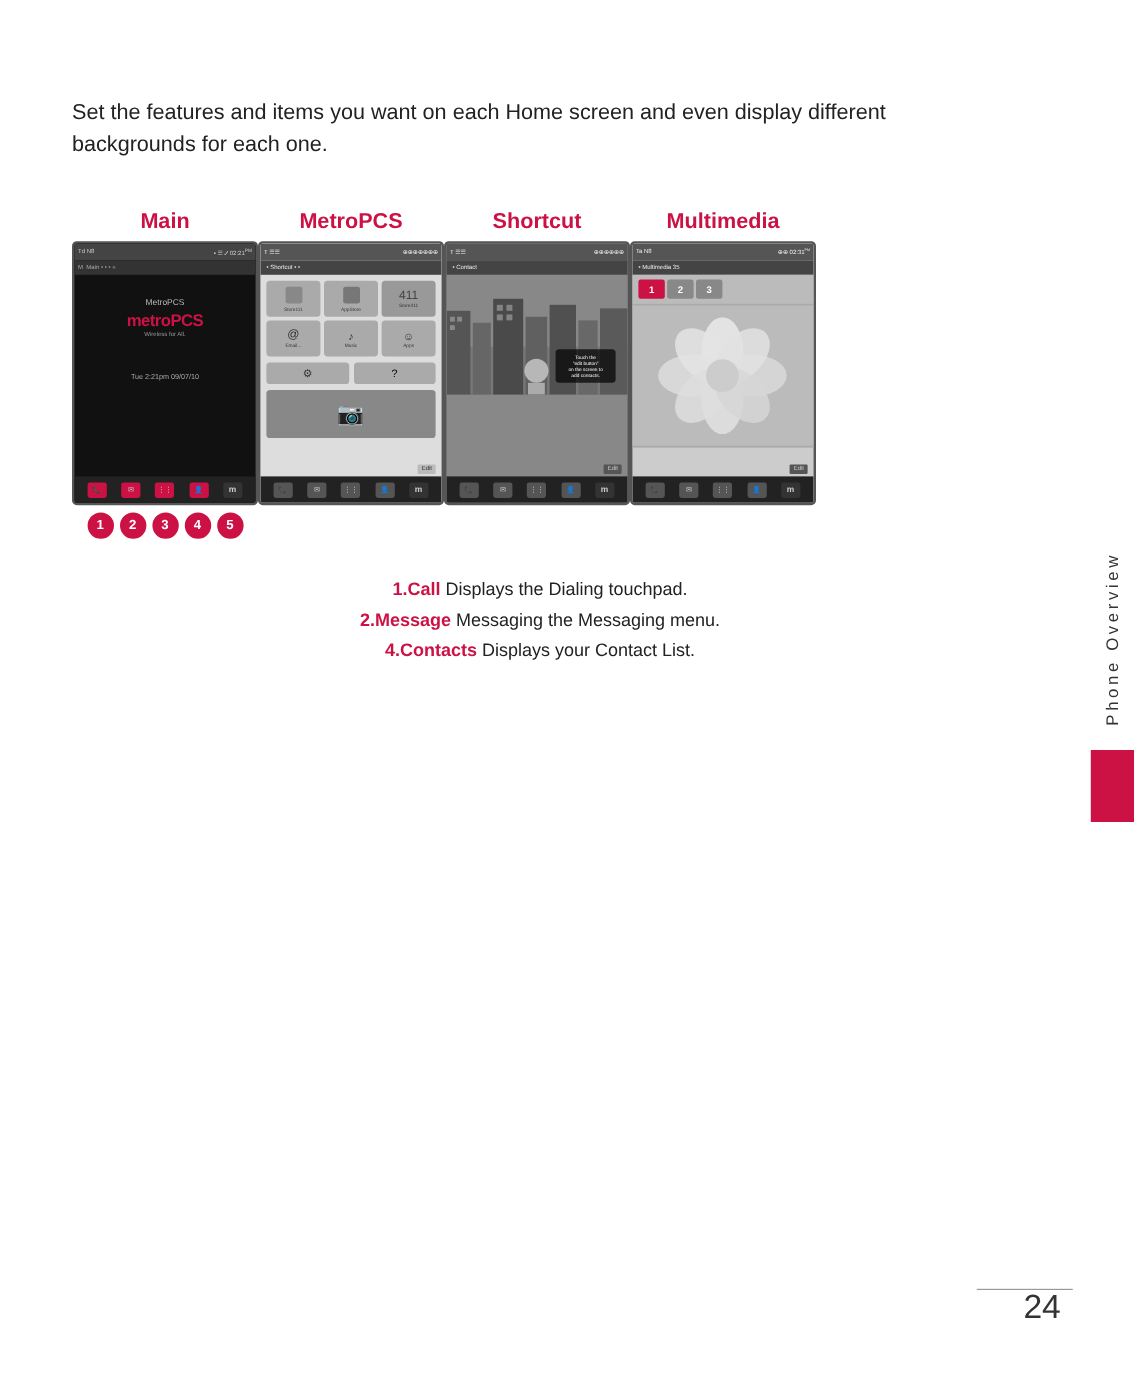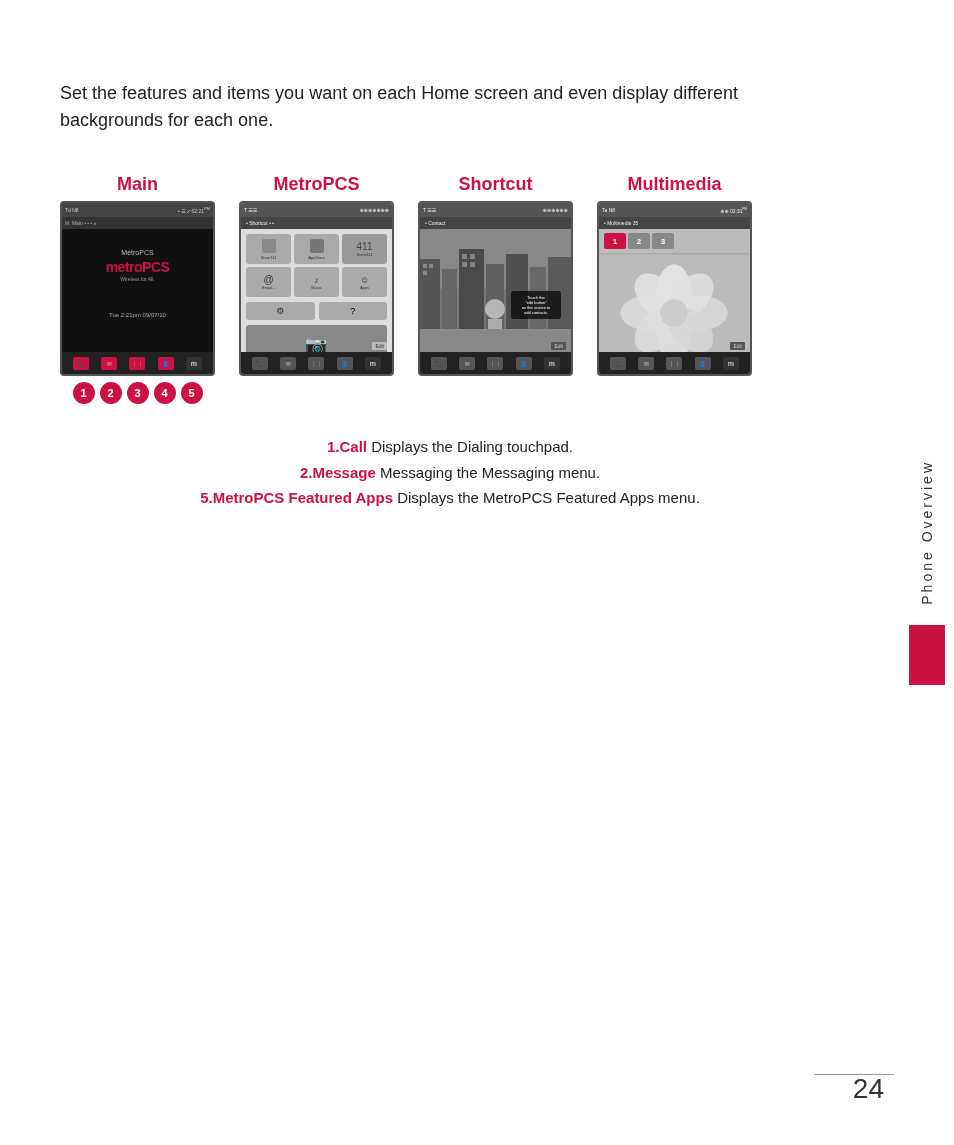--- a/index.html
+++ b/index.html
@@ -25,42 +25,42 @@
     .intro-text {
       font-size: 18px;
       line-height: 1.5;
       color: #222;
       margin-bottom: 40px;
       font-weight: 400;
     }
 
     .screens-section {
       display: flex;
-      gap: 24px;
+      gap: 0;
       align-items: flex-start;
       margin-bottom: 30px;
     }
 
     .screen-item {
       display: flex;
       flex-direction: column;
       align-items: center;
     }
 
     .screen-label {
       font-size: 18px;
       font-weight: bold;
       color: #cc1144;
       margin-bottom: 6px;
       text-align: center;
     }
 
     .phone-screen {
       width: 155px;
-      height: 175px;
+      height: 220px;
       background: #333;
       border: 2px solid #555;
       border-radius: 4px;
       position: relative;
       overflow: hidden;
     }
 
     
     .main-screen {
       background: #111;
@@ -622,21 +622,21 @@
   </div>
 
   <ul class="features-list">
     <li>
       <span class="num-label">1.</span><span class="highlight">Call</span><span> Displays the Dialing touchpad.</span>
     </li>
     <li>
       <span class="num-label">2.</span><span class="highlight">Message</span><span> Messaging the Messaging menu.</span>
     </li>
     <li>
-      <span class="num-label">5.</span><span class="highlight">MetroPCS Featured Apps</span><span> Displays the MetroPCS Featured Apps menu.</span>
+      <span class="num-label">4.</span><span class="highlight">Contacts</span><span> Displays your Contact List.</span>
     </li>
   </ul>
 
 </div>
 
 <div class="right-sidebar">
   <div class="sidebar-text">Phone Overview</div>
   <div class="sidebar-accent"></div>
 </div>
 

